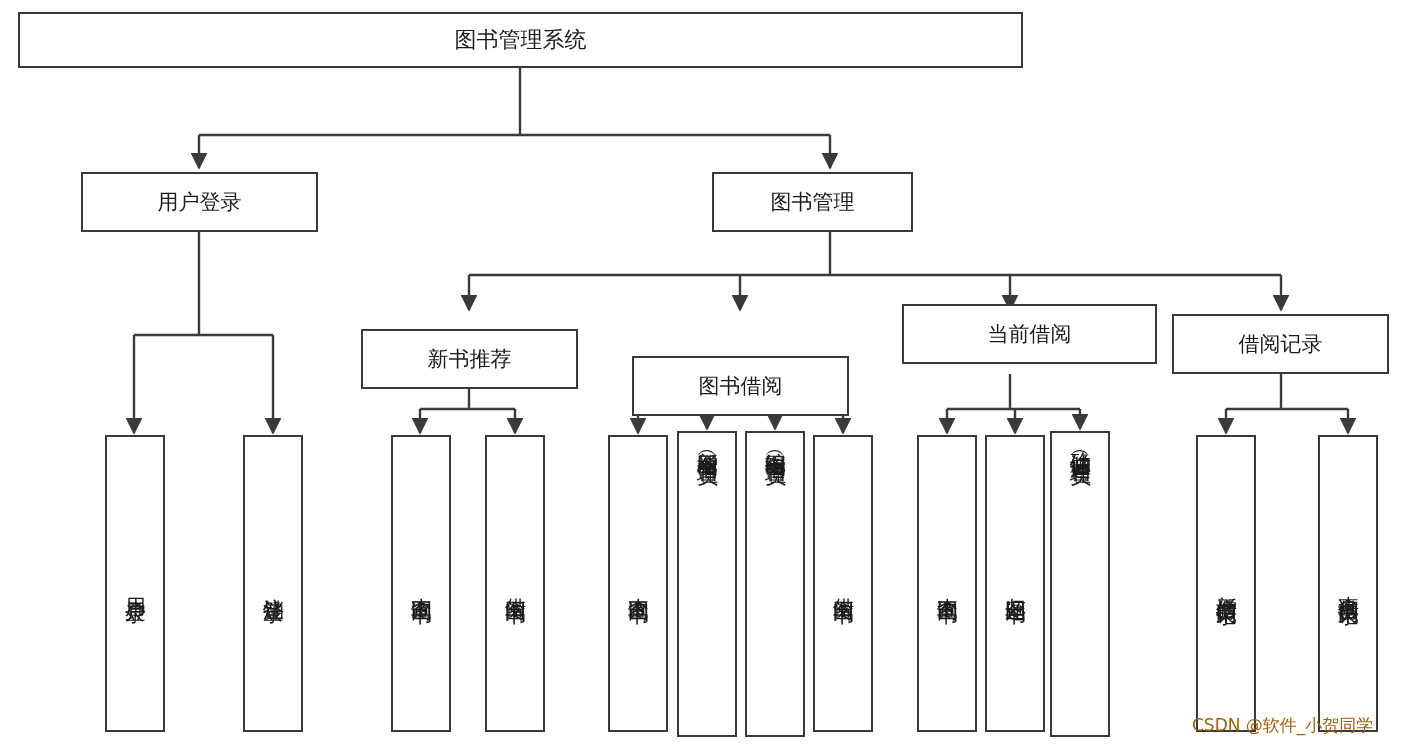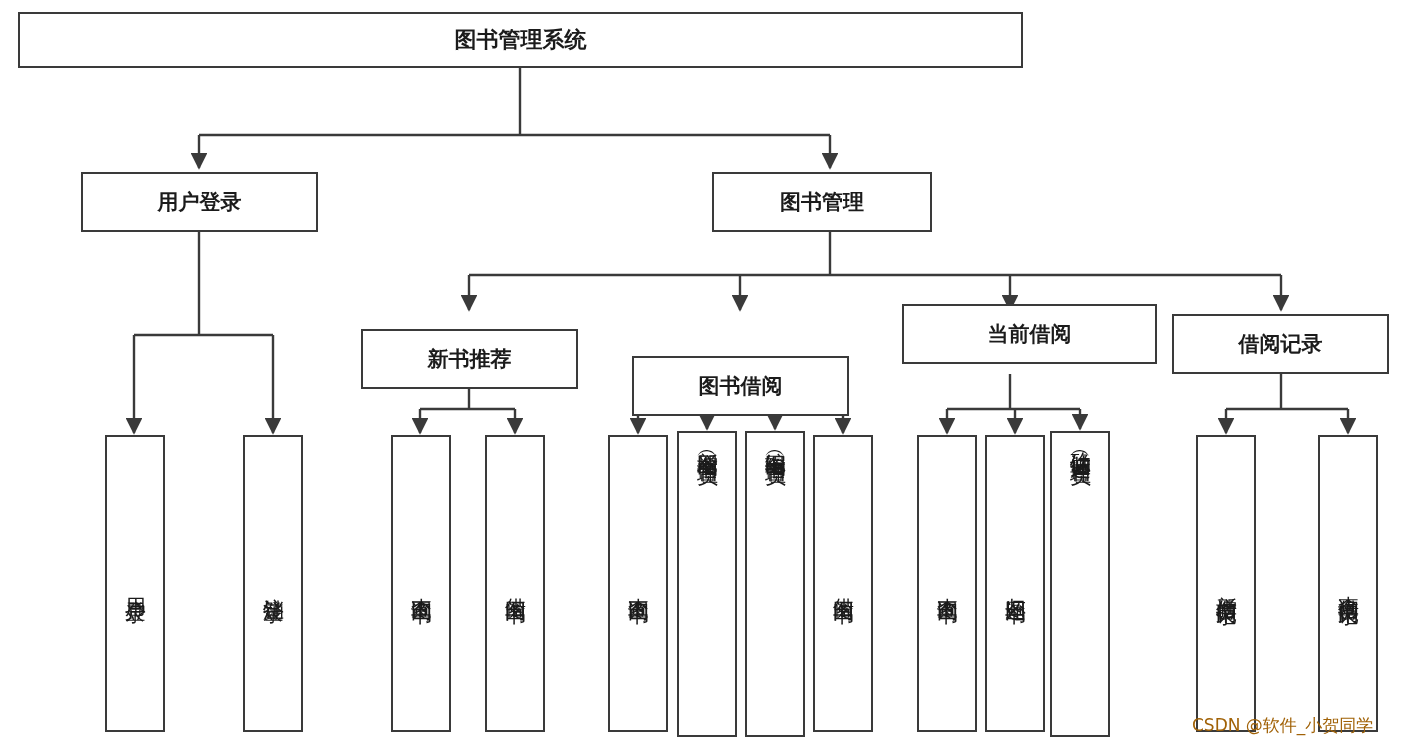--- a/index.html
+++ b/index.html
@@ -38,21 +38,20 @@
   }
   .node .label {
     display: block;
     text-align: center;
     line-height: 1.18;
     white-space: nowrap;
   }
   
   .node.horiz .label {
     font-size: 21px;
-    font-weight: bold;
   }
   .node.root .label {
     font-size: 22px;
   }
   
   .node.vert {
     align-items: flex-start;
     justify-content: center;
     padding-top: 2px;
   }
@@ -136,21 +135,21 @@
   </svg>
 
   <div class="node horiz root" style="left:18px; top:12px; width:1005px; height:56px;">
     <span class="label">图书管理系统</span>
   </div>
 
   <div class="node horiz" style="left:81px; top:172px; width:237px; height:60px;">
     <span class="label">用户登录</span>
   </div>
 
-  <div class="node horiz" style="left:712px; top:172px; width:220px; height:60px;">
+  <div class="node horiz" style="left:712px; top:172px; width:201px; height:60px;">
     <span class="label">图书管理</span>
   </div>
 
   <div class="node horiz" style="left:361px; top:314px; width:217px; height:60px;margin-top:15px;">
     <span class="label">新书推荐</span>
   </div>
 
   <div class="node horiz" style="left:632px; top:314px; width:217px; height:60px;margin-top:42px;">
     <span class="label">图书借阅</span>
   </div>

